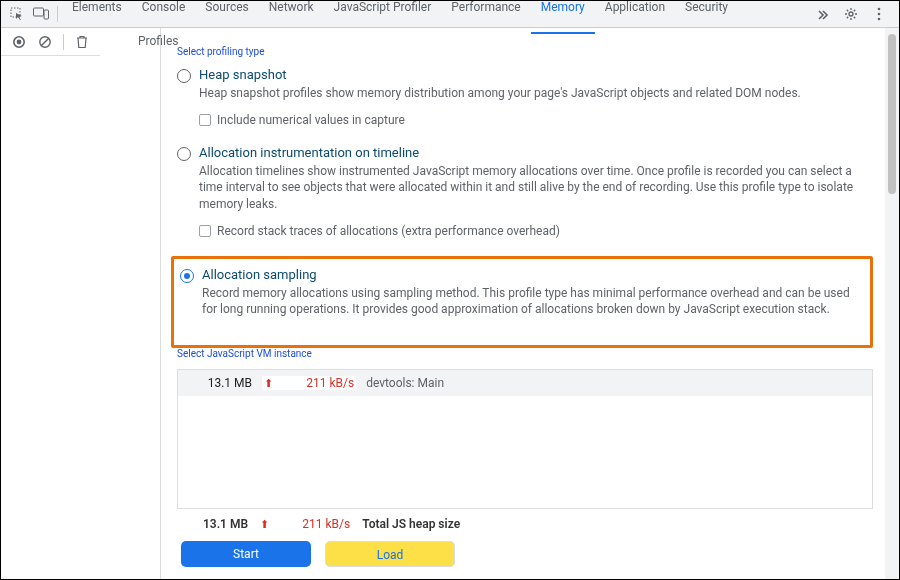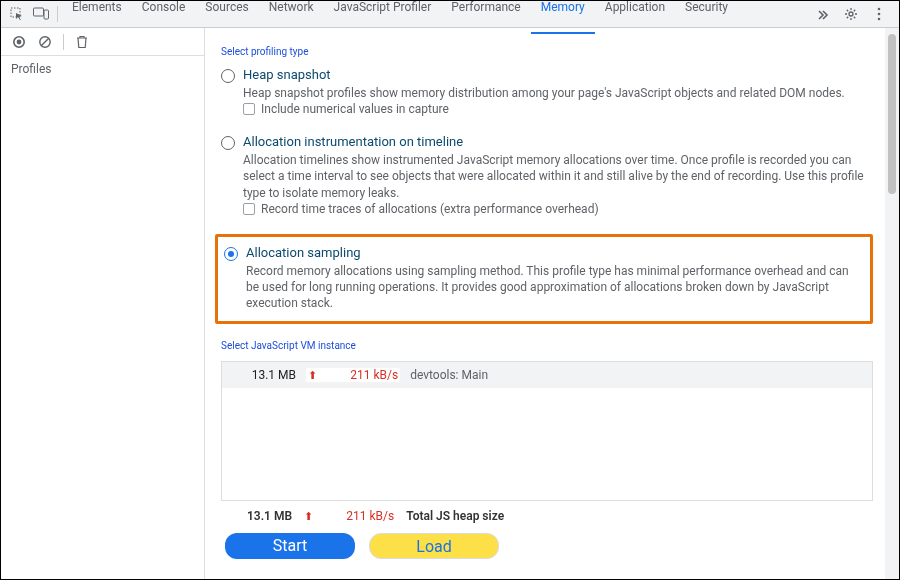--- a/index.html
+++ b/index.html
@@ -37,23 +37,23 @@
   }
   .top-tabs .tab.active {
     color: #1a73e8;
     border-bottom: 2px solid #1a73e8;
   }
   .top-tabs .spacer { flex: 1; }
   .top-tabs .right-icons { display:flex; align-items:center; gap:4px; padding-right:4px; color:#5f6368; }
 
   .body-row { display:flex; height: calc(100% - 27px); }
   .left-pane {
-    width: 204px;
+    width: 160px;
     border-right: 1px solid #ddd;
-    display:flex; flex-direction:column;
+    display:flex; gap:28px;
   }
   .toolbar {
     height: 28px;
     display:flex; align-items:center;
     gap:10px;
     padding: 0 10px;
     border-bottom: 1px solid #ddd;
     color:#5f6368;
   }
   .toolbar .tb-icon { width:16px; height:16px; display:flex; align-items:center; justify-content:center; }
@@ -92,29 +92,29 @@
   .radio.selected { border-color:#1a73e8; }
   .radio.selected::after {
     content:""; position:absolute; inset:3px;
     border-radius:50%; background:#1a73e8;
   }
   .opt-content { flex:1; }
   .opt-label { font-size:13px; color:#0c4a6e; }
   .opt-desc { font-size:12px; color:#5f6368; margin-top:3px; line-height:1.35; }
   .sub-check {
     display:flex; align-items:center; gap:6px;
-    margin-top:1px; margin-bottom:12px;
+    margin-top:12px; margin-bottom:12px;
     color:#5f6368;
   }
   .checkbox { width:12px; height:12px; border:1px solid #9aa0a6; border-radius:2px; }
 
   .highlight-box {
     border: 3px solid #e8710a;
     border-radius:2px;
-    padding: 8px 8px 10px 0;
+    padding: 8px 8px 28px 0;
     margin-left:-6px;
   }
 
   .vm-box {
     border:1px solid #ddd;
     min-height:140px;
     margin-top:6px;
   }
   .vm-row {
     display:flex; align-items:center;
@@ -142,22 +142,22 @@
   .summary-row .mem { font-weight:600; }
   .summary-row .label { font-weight:600; }
 
   .action-row {
     display:flex; gap:14px;
     padding: 4px 0 0 4px;
   }
   .btn {
     width:130px; height:26px; line-height:26px;
     text-align:center;
-    font-size:16px;
-    border-radius:12px;
+    font-size:12px;
+    border-radius:5px;
     cursor:default;
   }
   .btn.primary { background:#1a73e8; color:#fff; }
   .btn.secondary { background:#fde047; color:#1a73e8; border:1px solid #dadce0; }
 
   .scrollbar-thumb {
     position:absolute; right:0; top:0;
     width:14px; height:100%;
     background:linear-gradient(#f1f3f4,#f1f3f4);
   }
@@ -259,36 +259,36 @@
       </div>
     </div>
 
     <div class="option">
       <div class="radio"></div>
       <div class="opt-content">
         <div class="opt-label">Allocation instrumentation on timeline</div>
         <div class="opt-desc">Allocation timelines show instrumented JavaScript memory allocations over time. Once profile is recorded you can select a time interval to see objects that were allocated within it and still alive by the end of recording. Use this profile type to isolate memory leaks.</div>
         <div class="sub-check">
           <div class="checkbox"></div>
-          <span>Record time traces of allocations (extra performance overhead)</span>
+          <span>Record stack traces of allocations (extra performance overhead)</span>
         </div>
       </div>
     </div>
 
     <div class="highlight-box">
       <div class="option" style="margin-bottom:0; padding-left:6px;">
         <div class="radio selected"></div>
         <div class="opt-content">
           <div class="opt-label">Allocation sampling</div>
           <div class="opt-desc">Record memory allocations using sampling method. This profile type has minimal performance overhead and can be used for long running operations. It provides good approximation of allocations broken down by JavaScript execution stack.</div>
         </div>
       </div>
     </div>
 
-    <div class="section-title" style="margin-top:16px">Select JavaScript VM instance</div>
+    <div class="section-title" style="margin-top:0">Select JavaScript VM instance</div>
 
     <div class="vm-box">
       <div class="vm-row">
         <span class="mem">13.1 MB</span>
         <span class="rate-pill">
           <span class="arrow">⬆</span>
           <span class="val">211 kB/s</span>
         </span>
         <span>devtools: Main</span>
       </div>

